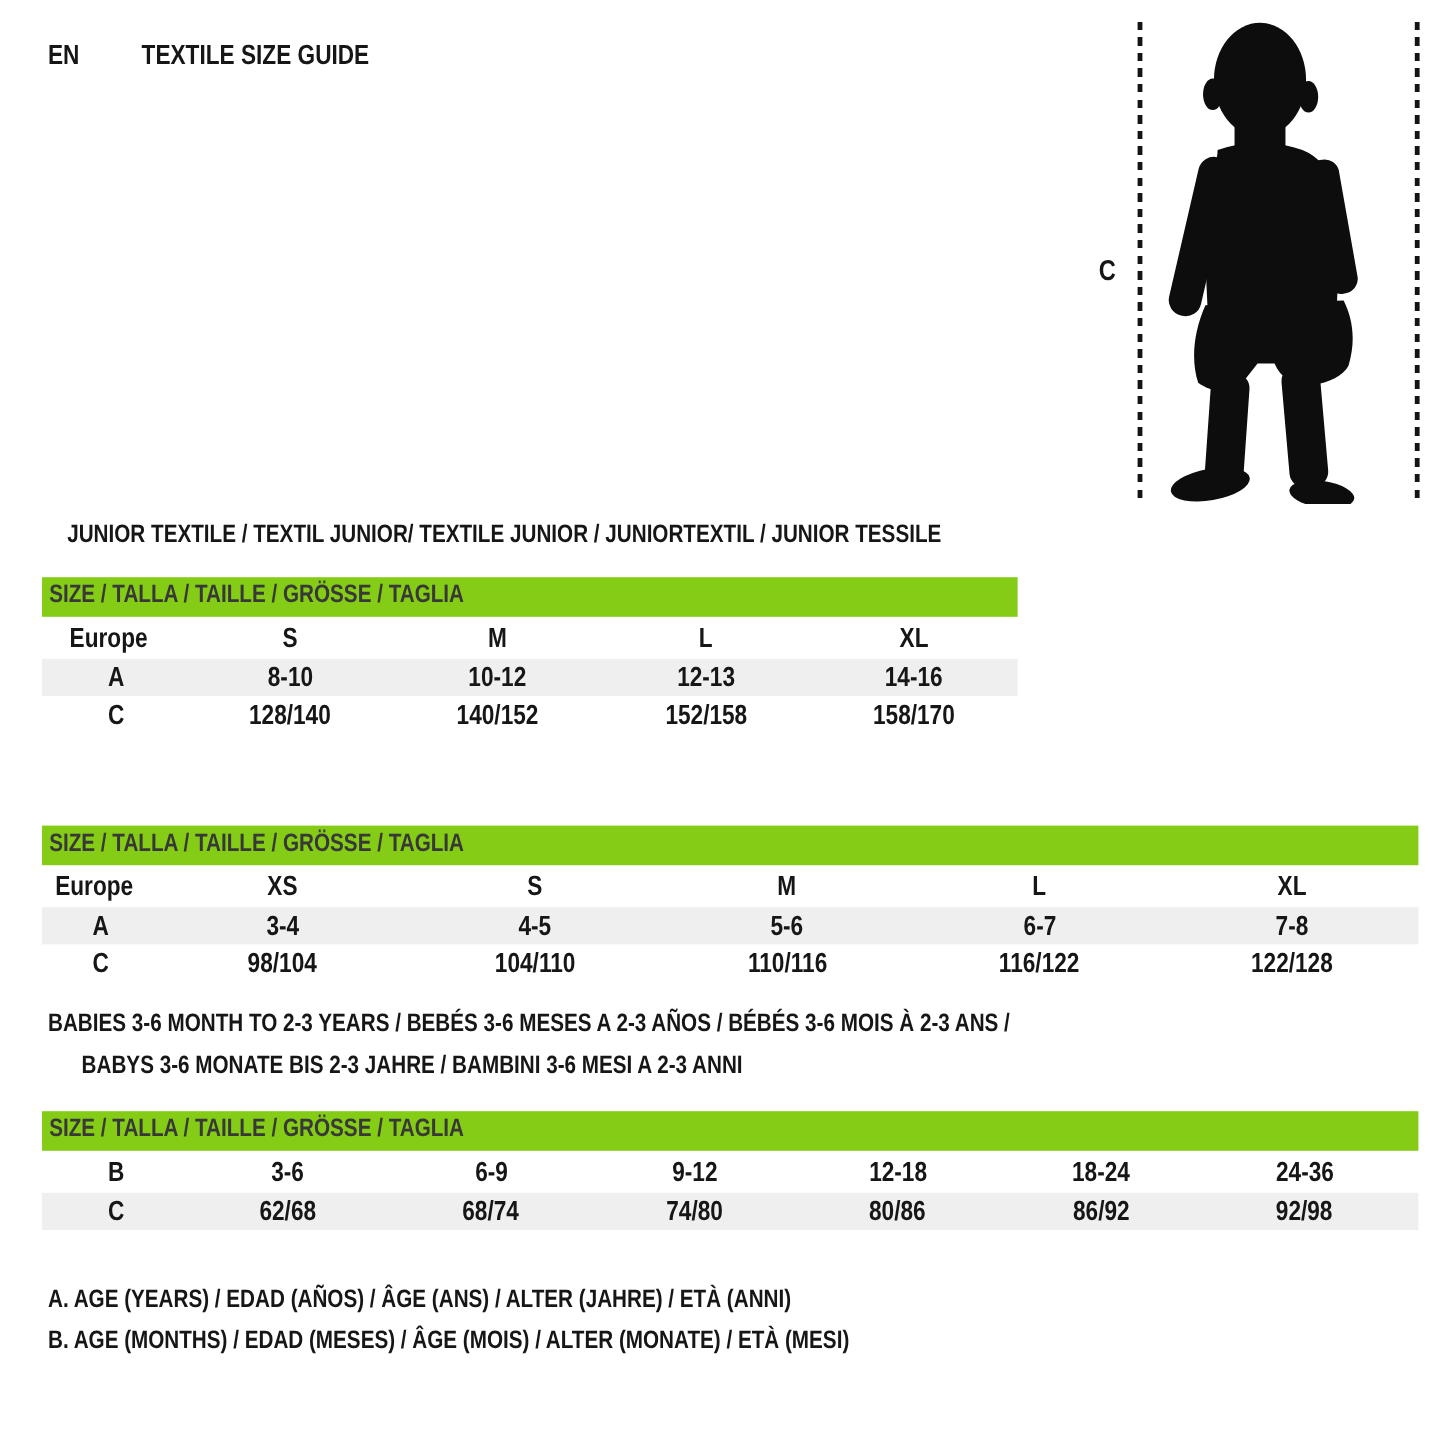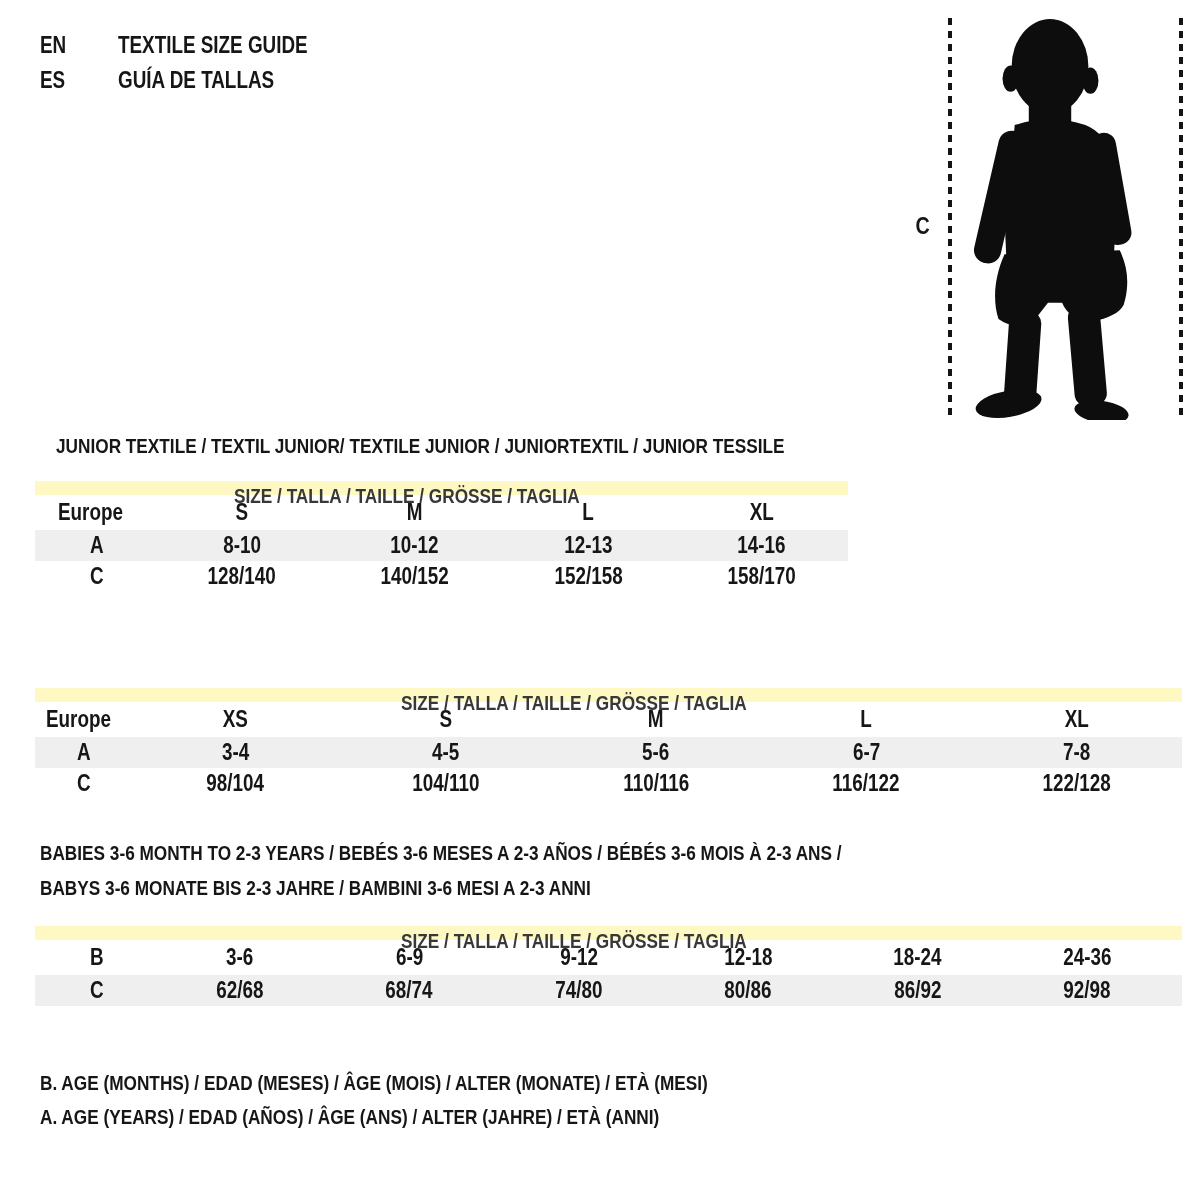--- a/index.html
+++ b/index.html
@@ -20,21 +20,21 @@
   #dash-left{left:948px;top:18px;height:398px;}
   #dash-right{left:1179px;top:18px;height:398px;}
   .c-marker{position:absolute;left:914px;top:212px;font-size:24px;font-weight:700;}
   .baby{position:absolute;left:963px;top:16px;width:174px;height:404px;}
   .baby *{fill:#0d0d0d;}
   
   .sec-title{position:absolute;left:40px;font-size:21px;font-weight:700;line-height:24px;}
   .sub{font-size:13px;vertical-align:-4px;}
   
   .tbl{position:absolute;left:35px;}
-  .size-bar{background:#fef9c3;color:#383838;height:14px;line-height:30px;padding-left:6px;font-size:21px;text-align:center;}
+  .size-bar{background:#84cc16;color:#383838;height:33px;line-height:30px;padding-left:6px;font-size:21px;}
   .trow{display:grid;align-items:center;font-size:23px;}
   .trow-h{height:35px;}
   .trow-d{height:31px;}
   .alt{background:#efefef;}
   .cell{text-align:center;overflow:visible;}
   .lcell{text-align:center;padding-left:6px;}
   #tbl-junior{top:481px;width:813px;}
   #tbl-junior .trow{grid-template-columns:120px repeat(4,1fr);}
   #tbl-children{top:688px;width:1147px;}
   #tbl-children .trow{grid-template-columns:95px repeat(5,1fr);}
@@ -45,23 +45,20 @@
   .legend-line{height:34px;line-height:34px;font-size:21px;font-weight:700;}
 </style>
 </head>
 <body>
 
 <div id="canvas">
 
   <div class="lang-list">
     <div class="lang-row">
       <span class="lang-code"><span class="cx cx-l">EN</span></span><span class="cx cx-l">TEXTILE SIZE GUIDE</span>
-    </div>
-    <div class="lang-row">
-      <span class="lang-code"><span class="cx cx-l">ES</span></span><span class="cx cx-l">GUÍA DE TALLAS</span>
     </div>
   </div>
 
   <div id="dash-left" class="dash-line"></div>
   <div id="dash-right" class="dash-line"></div>
   <div class="c-marker"><span class="cx">C</span></div>
 
   <svg class="baby" viewBox="0 0 170 400" aria-hidden="true">
     <ellipse cx="85" cy="50" rx="38" ry="47"></ellipse>
     <ellipse cx="46" cy="62" rx="8" ry="13"></ellipse>
@@ -137,21 +134,21 @@
       <div class="lcell"><span class="cx cx-l">C</span></div>
       <div class="cell"><span class="cx">98/104</span></div>
       <div class="cell"><span class="cx">104/110</span></div>
       <div class="cell"><span class="cx">110/116</span></div>
       <div class="cell"><span class="cx">116/122</span></div>
       <div class="cell"><span class="cx">122/128</span></div>
     </div>
   </div>
 
   <div class="sec-title" style="top:841px;"><span class="cx cx-l">BABIES 3-6 MONTH TO 2-3 YEARS / BEBÉS 3-6 MESES A 2-3 AÑOS / BÉBÉS 3-6 MOIS À 2-3 ANS /</span></div>
-  <div class="sec-title" style="top:876px;"><span class="cx cx-l">BABYS 3-6 MONATE BIS 2-3 JAHRE / BAMBINI 3-6 MESI A 2-3 ANNI</span></div>
+  <div class="sec-title" style="top:876px;margin-left:28px;"><span class="cx cx-l">BABYS 3-6 MONATE BIS 2-3 JAHRE / BAMBINI 3-6 MESI A 2-3 ANNI</span></div>
   <div id="tbl-babies" class="tbl">
     <div class="size-bar"><span class="cx cx-l">SIZE / TALLA / TAILLE / GRÖSSE / TAGLIA</span></div>
     <div class="trow trow-h">
       <div class="lcell"><span class="cx cx-l">B</span></div>
       <div class="cell"><span class="cx">3-6</span></div>
       <div class="cell"><span class="cx">6-9</span></div>
       <div class="cell"><span class="cx">9-12</span></div>
       <div class="cell"><span class="cx">12-18</span></div>
       <div class="cell"><span class="cx">18-24</span></div>
       <div class="cell"><span class="cx">24-36</span></div>
@@ -161,17 +158,17 @@
       <div class="cell"><span class="cx">62/68</span></div>
       <div class="cell"><span class="cx">68/74</span></div>
       <div class="cell"><span class="cx">74/80</span></div>
       <div class="cell"><span class="cx">80/86</span></div>
       <div class="cell"><span class="cx">86/92</span></div>
       <div class="cell"><span class="cx">92/98</span></div>
     </div>
   </div>
 
   <div class="legend">
+    <div class="legend-line"><span class="cx cx-l">A. AGE (YEARS) / EDAD (AÑOS) / ÂGE (ANS) / ALTER (JAHRE) / ETÀ (ANNI)</span></div>
     <div class="legend-line"><span class="cx cx-l">B. AGE (MONTHS) / EDAD (MESES) / ÂGE (MOIS) / ALTER (MONATE) / ETÀ (MESI)</span></div>
-    <div class="legend-line"><span class="cx cx-l">A. AGE (YEARS) / EDAD (AÑOS) / ÂGE (ANS) / ALTER (JAHRE) / ETÀ (ANNI)</span></div>
   </div>
 
 </div>
 
 </body></html>

